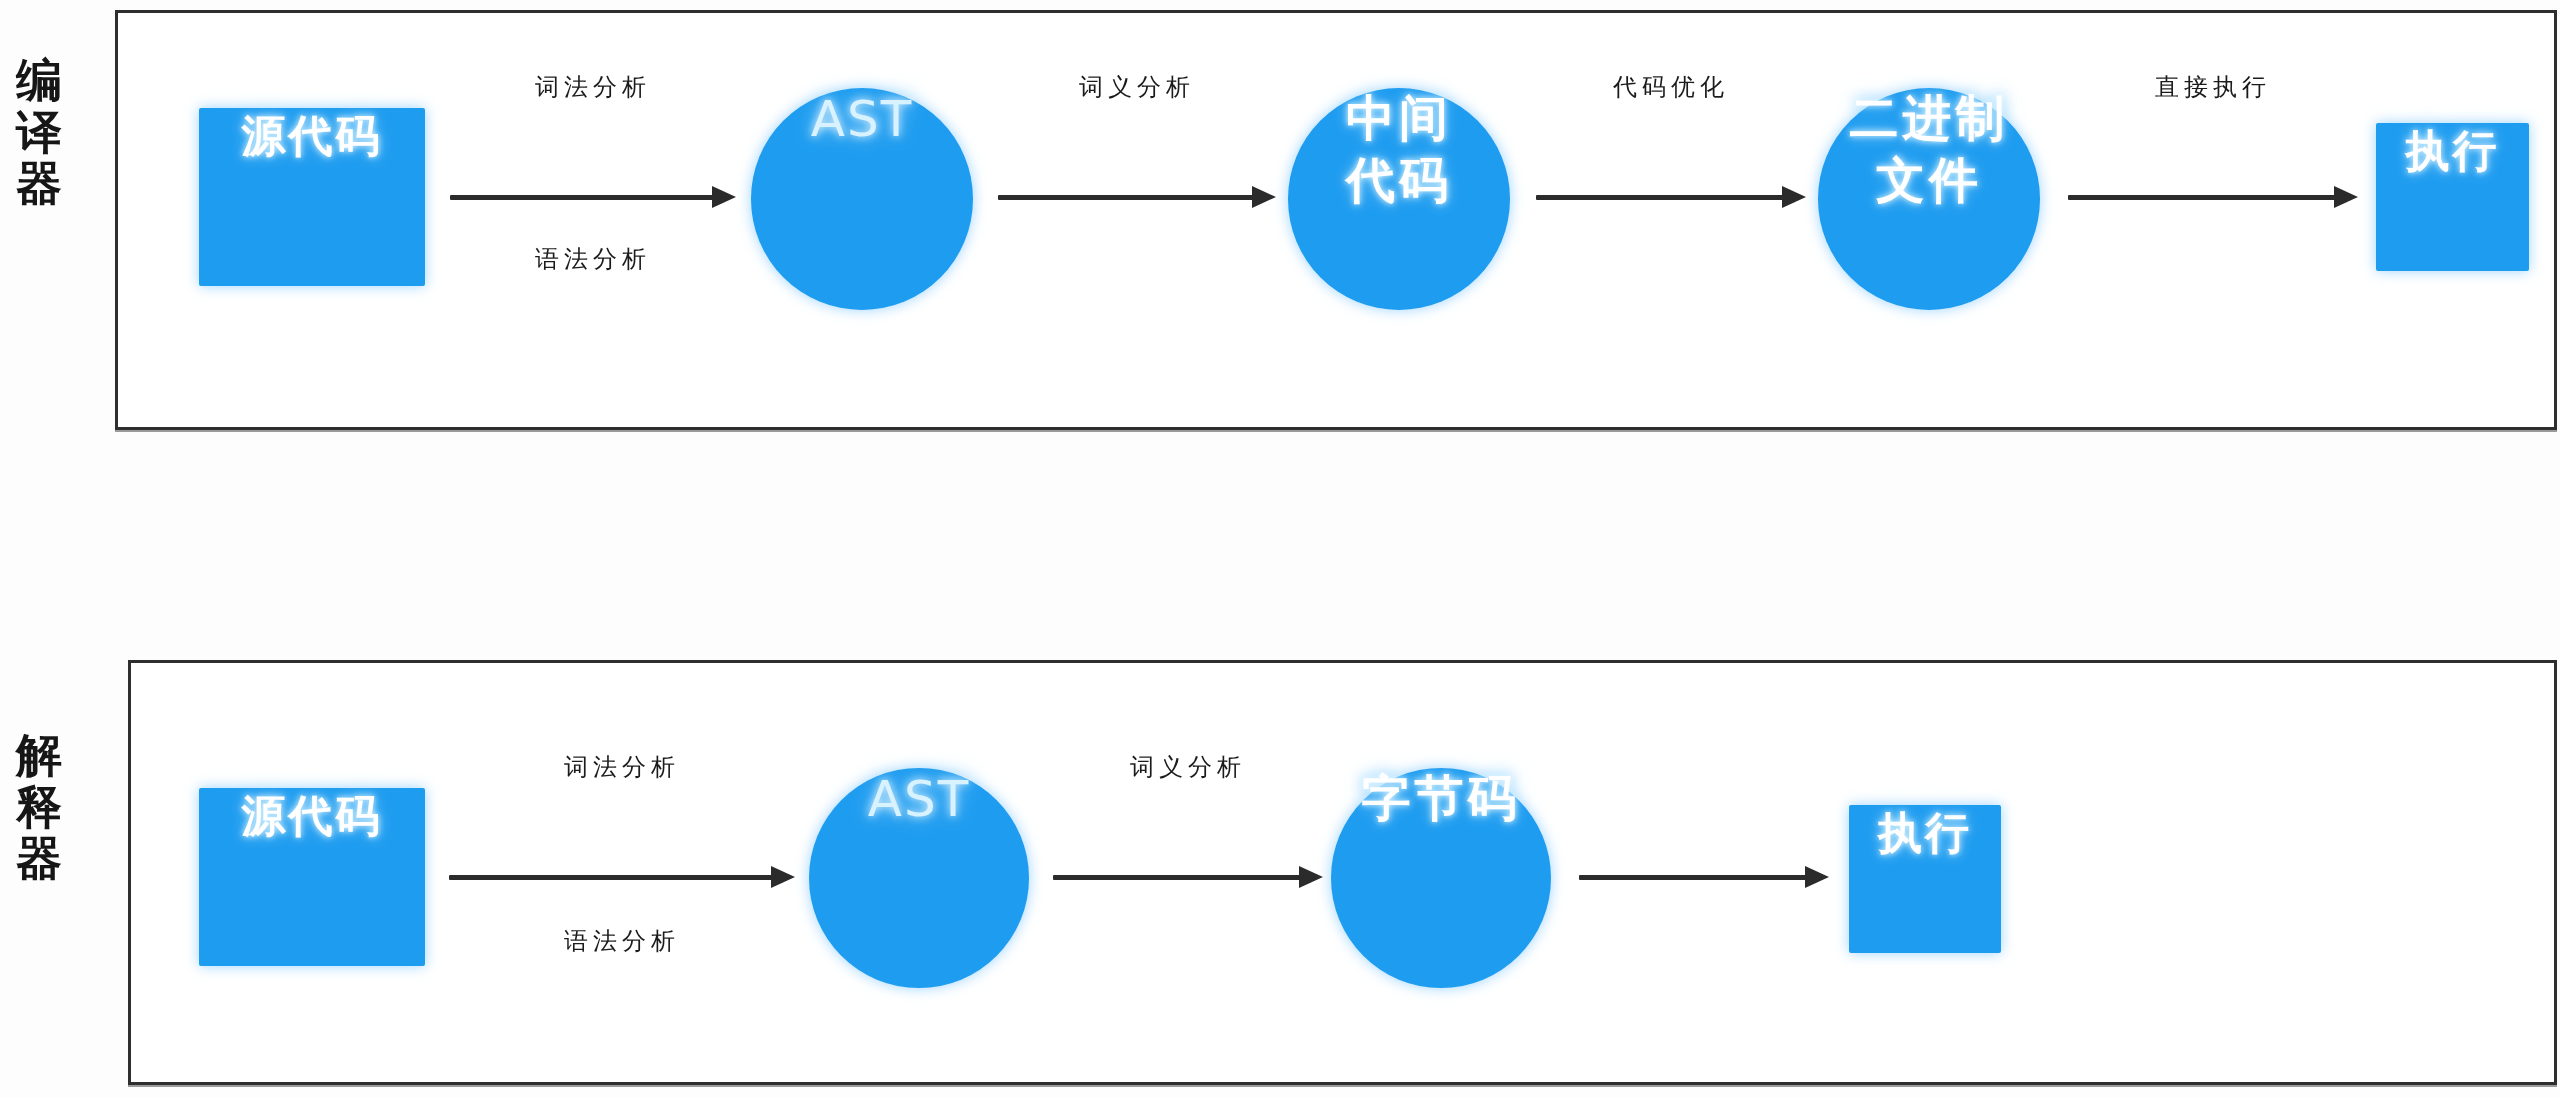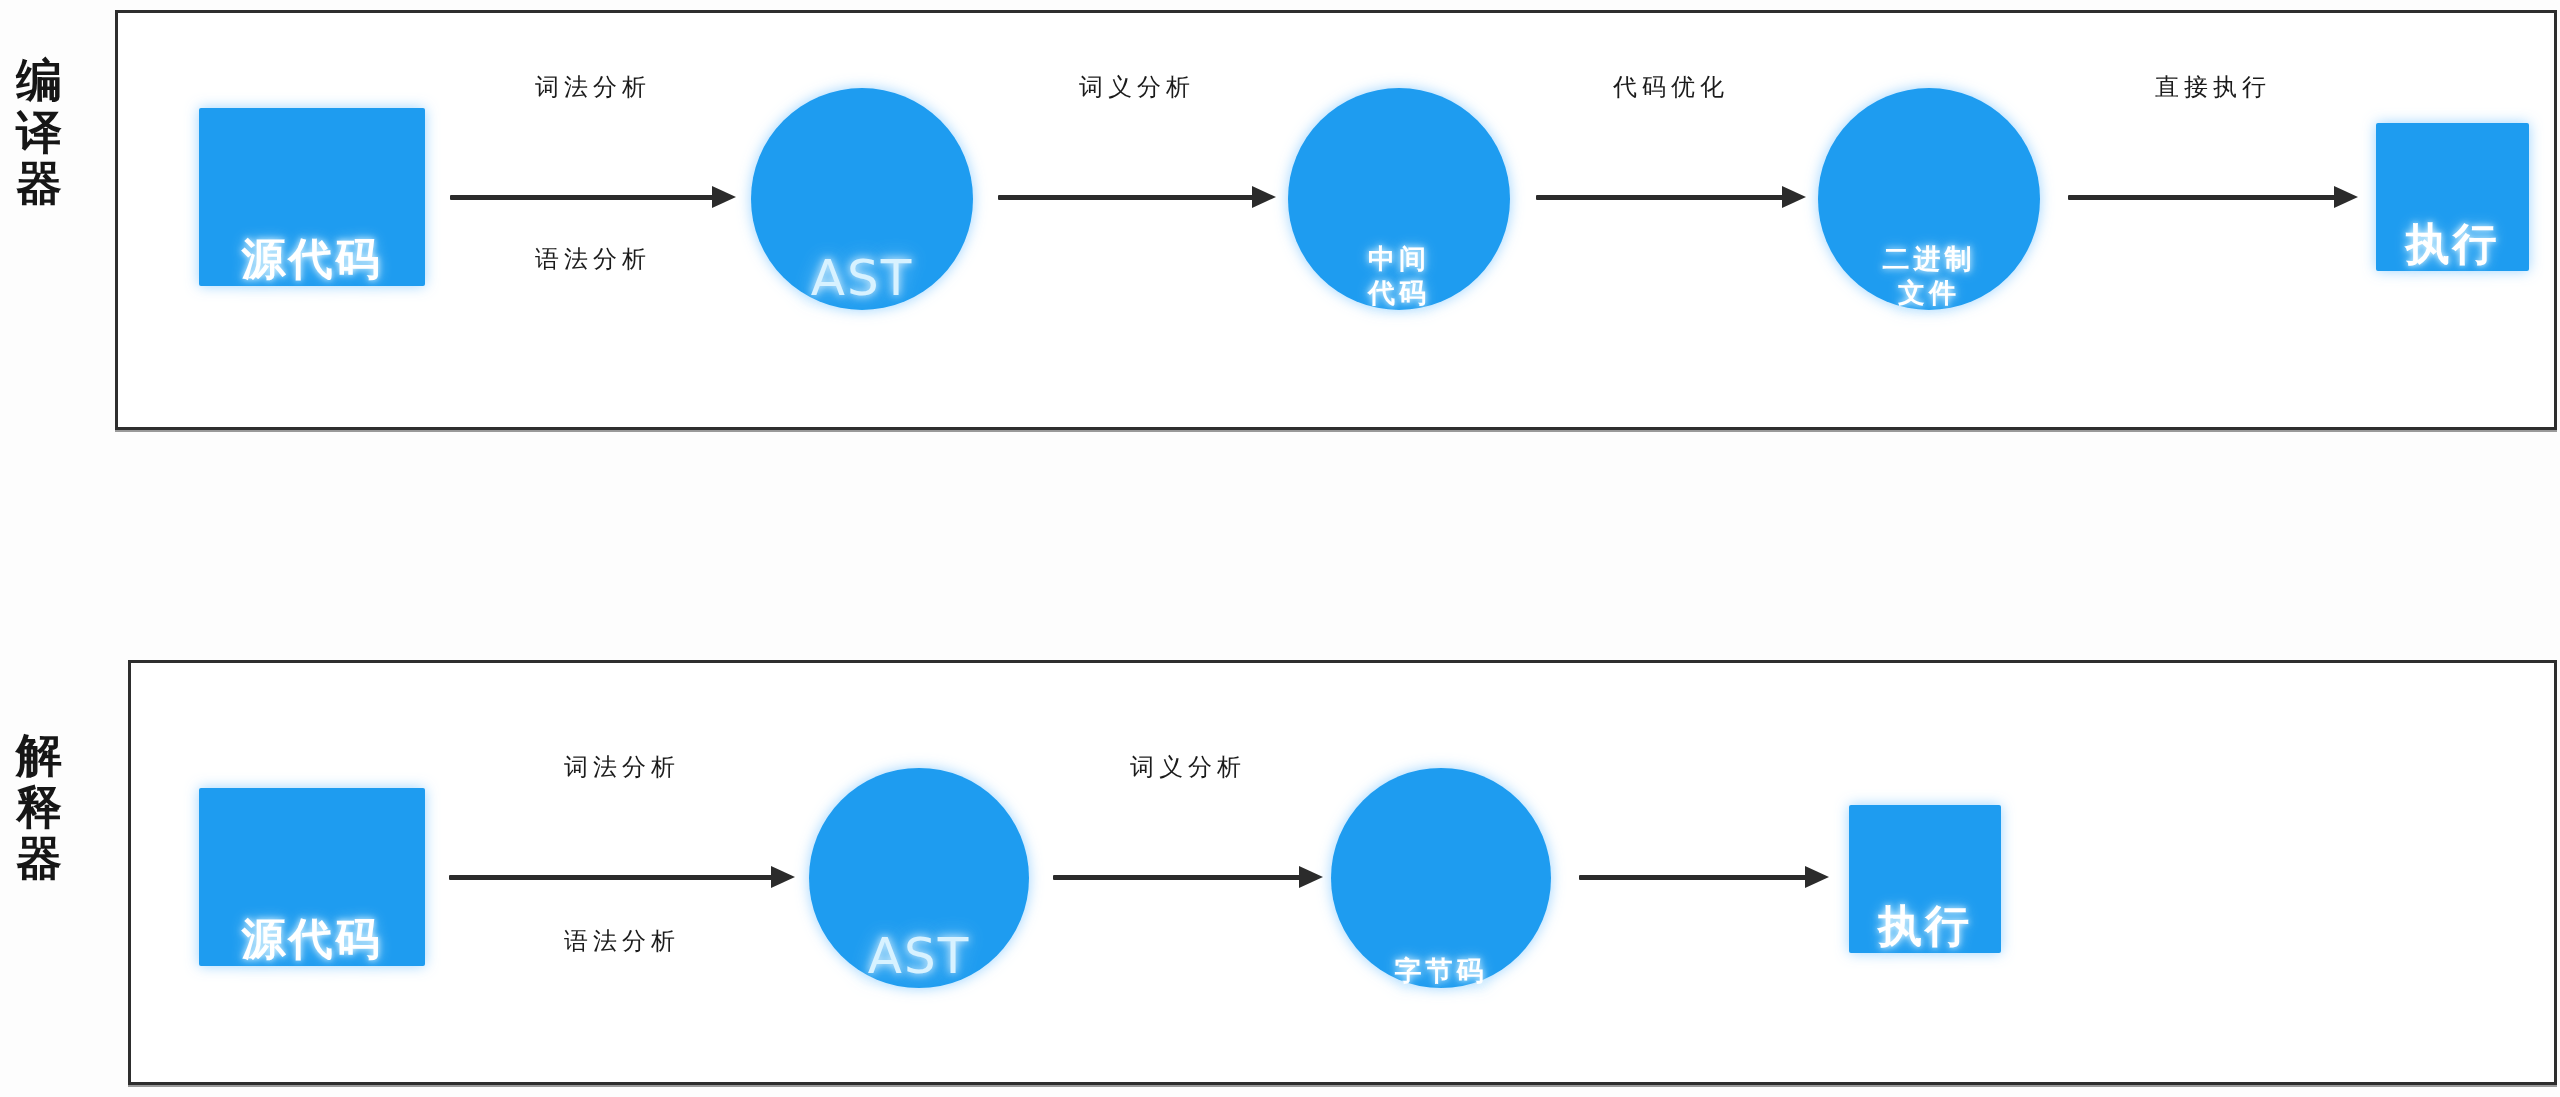--- a/index.html
+++ b/index.html
@@ -47,21 +47,21 @@
     box-shadow: 0 2px 0 0 #9a9a9a;
   }
 
   
   .node {
     position: absolute;
     background: #1e9cf0;
     display: flex;
     flex-direction: column;
     align-items: center;
-    justify-content: flex-end;
+    justify-content: flex-start;
     box-sizing: border-box;
     filter: drop-shadow(0 0 7px rgba(140, 205, 255, 0.85));
   }
   .node.rect { border-radius: 2px; }
   .node.circle { border-radius: 50%; }
 
   .node-text {
     color: #ffffff;
     font-family: "DejaVu Sans", sans-serif;
     font-weight: 700;
@@ -76,21 +76,21 @@
   }
   .node-text.ast {
     font-size: 50px;
     letter-spacing: 2px;
     font-weight: 400;
     color: #d8f2ff;
     text-shadow:
        0 0 8px rgba(255,255,255,0.95),
        0 0 20px rgba(175, 230, 255, 0.9);
   }
-  .node-text.small { font-size: 27px; letter-spacing: 4px; }
+  .node-text.small { font-size: 49px; letter-spacing: 4px; }
 
   
   .arrow {
     position: absolute;
     height: 6px;
   }
   .arrow .shaft {
     position: absolute;
     left: 0; top: 0;
     height: 5px;

